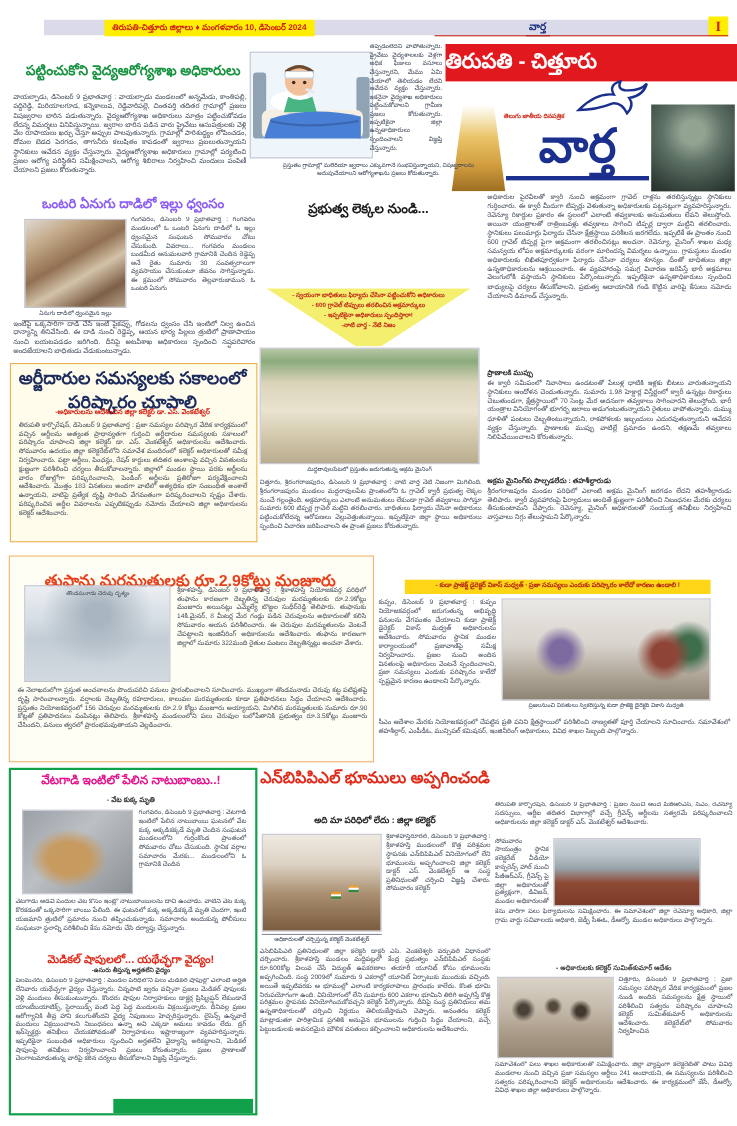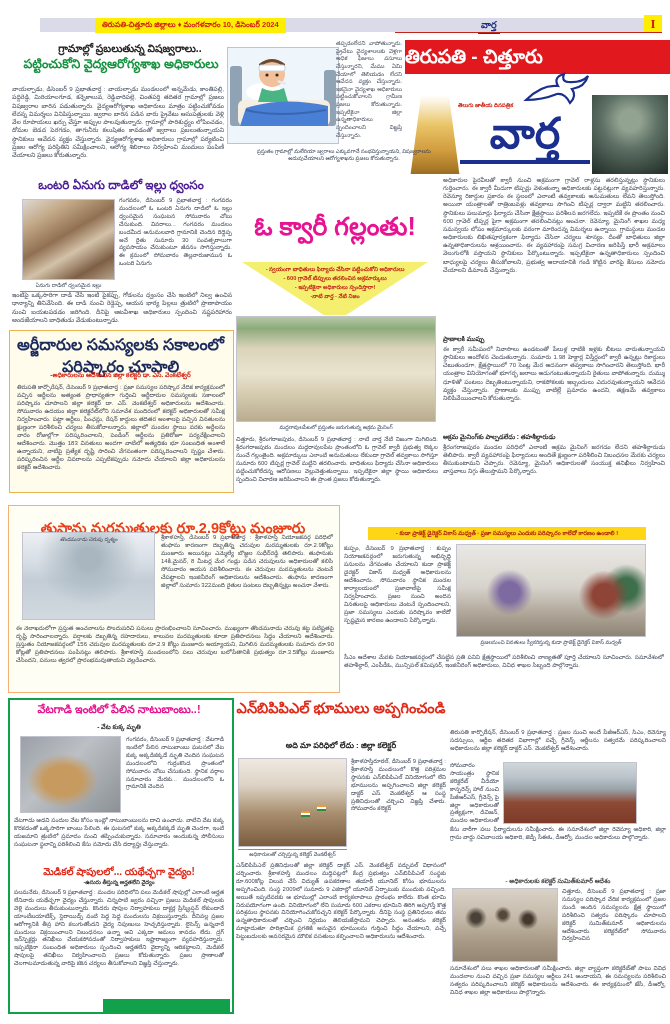--- a/index.html
+++ b/index.html
@@ -33,21 +33,21 @@
   #mast-deity{left:592px;top:95px;width:76px;height:79px;
      background:radial-gradient(circle at 50% 32%,#93a392 0 16%,#5f7266 42%,#36453d 78%,#222d27 100%);}
   
   #fev-kicker{left:28px;top:42px;width:204px;font-size:10.5px;color:#222222;}
   #fev-head{left:8px;top:57px;width:226px;font-size:12.5px;color:#179340;text-align:center;}
   #fev-body{left:12px;top:85px;width:212px;height:87px;}
   #fev-img{left:227px;top:47px;width:112px;height:97px;background:#eef6fb;}
   #fev-cap{left:248px;top:148px;width:192px;height:20px;}
   #fev-side{left:336px;top:40px;width:66px;height:112px;font-size:5.7px;}
   
-  #ele-head{left:8px;top:178px;width:226px;font-size:12px;color:#4c1d95;}
+  #ele-head{left:8px;top:178px;width:226px;font-size:12px;color:#8b5cf6;}
   #ele-photo{left:22px;top:199px;width:93px;height:81px;
      background:linear-gradient(150deg,#ded9d2 0%,#c3a988 22%,#917052 45%,#d3c2a8 62%,#7d5f45 82%,#b5a28a 100%);}
   #ele-cap{left:20px;top:282px;width:97px;height:9px;border-bottom:0.5px solid #8a8a9a;}
   #ele-side{left:119px;top:197px;width:113px;height:92px;font-size:5.9px;}
   #ele-body{left:12px;top:291px;width:220px;height:35px;}
   
   #pet-box{left:9px;top:330px;width:223px;height:161px;background:#fffcec;border:1.2px solid #ecb24e;}
   #pet-head{left:14px;top:334px;width:213px;font-size:16px;color:#1c2b5e;line-height:1.35;}
   #pet-sub{left:14px;top:371px;width:213px;font-size:6.3px;font-weight:bold;color:#d01f10;text-align:center;}
   #pet-body{left:17px;top:383px;width:208px;height:103px;font-size:6px;}
@@ -145,21 +145,20 @@
   <div id="mast-temple" class="abs"></div>
   <span id="mast-dove" class="abs">
     <svg width="74" height="36" viewBox="0 0 74 36">
         <path d="M8 28 Q24 12 40 14 Q35 5 46 2 Q43 9 50 10 Q64 11 70 4 Q67 15 54 17 Q59 24 52 31 Q47 21 39 22 Q24 28 8 28 Z" fill="#ffffff" stroke="#1b2f8e" stroke-width="2.2"></path>
       </svg>
   </span>
   <div id="mast-tag" class="abs">తెలుగు జాతీయ దినపత్రిక</div>
   <div id="mast-logo" class="abs nowrap">వార్త</div>
   <div id="mast-deity" class="abs"></div>
 
-  <div id="fev-kicker" class="abs hl nowrap">గ్రామాల్లో ప్రబలుతున్న విషజ్వరాలు..</div>
   <div id="fev-head" class="abs hl nowrap">పట్టించుకోని వైద్యఆరోగ్యశాఖ అధికారులు</div>
   <div id="fev-body" class="abs body-text">వాయల్పాడు, డిసెంబర్ 9 ప్రభాతవార్త : వాయల్పాడు మండలంలో అన్నమేడు, కాంతిపల్లి, పద్దిరెడ్డి, మిరియాలగూడ, కన్నెకాలువ, రెడ్డివారిపల్లె, చింతపర్తి తదితర గ్రామాల్లో ప్రజలు విషజ్వరాల బారిన పడుతున్నారు. వైద్యఆరోగ్యశాఖ అధికారులు మాత్రం పట్టించుకోవడం లేదన్న విమర్శలు వినిపిస్తున్నాయి. జ్వరాల బారిన పడిన వారు ప్రైవేటు ఆసుపత్రులకు వెళ్లి వేల రూపాయలు ఖర్చు చేస్తూ అప్పుల పాలవుతున్నారు. గ్రామాల్లో పారిశుద్ధ్యం లోపించడం, దోమల బెడద పెరగడం, తాగునీరు కలుషితం కావడంతో జ్వరాలు ప్రబలుతున్నాయని స్థానికులు ఆవేదన వ్యక్తం చేస్తున్నారు. వైద్యఆరోగ్యశాఖ అధికారులు గ్రామాల్లో పర్యటించి ప్రజల ఆరోగ్య పరిస్థితిని సమీక్షించాలని, ఆరోగ్య శిబిరాలు నిర్వహించి మందులు పంపిణీ చేయాలని ప్రజలు కోరుతున్నారు.</div>
   <div id="fev-img" class="abs photo">
     <svg width="110" height="95" viewBox="0 0 110 95">
       <rect x="0" y="0" width="110" height="95" fill="#eef6fb"></rect>
       <rect x="2" y="18" width="12" height="60" rx="3" fill="#8fa3b5"></rect>
       <rect x="96" y="22" width="12" height="56" rx="3" fill="#8fa3b5"></rect>
       <rect x="10" y="52" width="92" height="26" rx="6" fill="#f4efe2"></rect>
       <ellipse cx="36" cy="44" rx="18" ry="9" fill="#ffffff"></ellipse>
       <circle cx="44" cy="26" r="13" fill="#f2c09a"></circle>
@@ -180,21 +179,21 @@
   <div id="ele-photo" class="abs photo"></div>
   <div id="ele-cap" class="abs caption">ఏనుగు దాడిలో ధ్వంసమైన ఇల్లు</div>
   <div id="ele-side" class="abs body-text">గంగవరం, డిసెంబర్ 9 ప్రభాతవార్త : గంగవరం మండలంలో ఓ ఒంటరి ఏనుగు దాడిలో ఓ ఇల్లు ధ్వంసమైన సంఘటన సోమవారం చోటు చేసుకుంది. వివరాలు... గంగవరం మండలం బండమీద అనుమలవారి గ్రామానికి చెందిన రెడ్డెప్ప అనే రైతు సుమారు 30 సంవత్సరాలుగా వ్యవసాయం చేసుకుంటూ జీవనం సాగిస్తున్నాడు. ఈ క్రమంలో సోమవారం తెల్లవారుజామున ఓ ఒంటరి ఏనుగు</div>
   <div id="ele-body" class="abs body-text">ఇంటిపై ఒక్కసారిగా దాడి చేసి ఇంటి పైకప్పు, గోడలను ధ్వంసం చేసి ఇంటిలో నిల్వ ఉంచిన ధాన్యాన్ని తినివేసింది. ఈ దాడి నుంచి రెడ్డెప్ప, ఆయన భార్య పిల్లలు త్రుటిలో ప్రాణాపాయం నుంచి బయటపడడం జరిగింది. దీనిపై అటవీశాఖ అధికారులు స్పందించి నష్టపరిహారం అందజేయాలని బాధితుడు వేడుకుంటున్నాడు.</div>
 
   <div id="pet-box" class="abs"></div>
   <div id="pet-head" class="abs hl">అర్జీదారుల సమస్యలకు సకాలంలో పరిష్కారం చూపాలి</div>
   <div id="pet-sub" class="abs">-అధికారులను ఆదేశించిన జిల్లా కలెక్టర్ డా. ఎస్. వెంకటేశ్వర్</div>
   <div id="pet-body" class="abs body-text">తిరుపతి కార్పొరేషన్, డిసెంబర్ 9 ప్రభాతవార్త : ప్రజా సమస్యల పరిష్కార వేదిక కార్యక్రమంలో వచ్చిన అర్జీలను అత్యంత ప్రాధాన్యతగా గుర్తించి అర్జీదారుల సమస్యలకు సకాలంలో పరిష్కారం చూపాలని జిల్లా కలెక్టర్ డా. ఎస్. వెంకటేశ్వర్ అధికారులను ఆదేశించారు. సోమవారం ఉదయం జిల్లా కలెక్టరేట్‌లోని సమావేశ మందిరంలో కలెక్టర్ అధికారులతో సమీక్ష నిర్వహించారు. పట్టా అర్జీలు, పింఛన్లు, రేషన్ కార్డులు తదితర అంశాలపై వచ్చిన వినతులను క్షుణ్ణంగా పరిశీలించి చర్యలు తీసుకోవాలన్నారు. జిల్లాలో మండల స్థాయి వరకు అర్జీలను వారం రోజుల్లోగా పరిష్కరించాలని, పెండింగ్ అర్జీలను ప్రతిరోజూ పర్యవేక్షించాలని ఆదేశించారు. మొత్తం 183 వినతులు అందగా వాటిలో అత్యధికం భూ సంబంధిత అంశాలే ఉన్నాయని, వాటిపై ప్రత్యేక దృష్టి సారించి వేగవంతంగా పరిష్కరించాలని స్పష్టం చేశారు. పరిష్కరించిన అర్జీల వివరాలను ఎప్పటికప్పుడు నమోదు చేయాలని జిల్లా అధికారులను కలెక్టర్ ఆదేశించారు.</div>
 
-  <div id="qry-head" class="abs hl nowrap">ఓ క్వారీ గల్లంతు!</div>
+  <div id="qry-kicker" class="abs hl nowrap">ప్రభుత్వ లెక్కల నుండి...</div>
   <div id="qry-tri" class="abs"></div>
   <div id="qry-bullets" class="abs">
     <div>- స్వయంగా బాధితులు ఫిర్యాదు చేసినా పట్టించుకోని అధికారులు</div>
     <div>- 600 గ్రావెల్ టిప్పులు తరలించిన అక్రమార్కులు</div>
     <div>- ఇప్పటికైనా అధికారులు స్పందిస్తారా!</div>
     <div>-నాటి వార్త - నేటి నిజం</div>
   </div>
   <div id="qry-photo" class="abs photo"></div>
   <div id="qry-cap" class="abs caption">మద్దరావులపేటలో ప్రస్తుతం జరుగుతున్న అక్రమ మైనింగ్</div>
   <div id="qry-body" class="abs body-text">చిత్తూరు, శ్రీరంగరాజపురం, డిసెంబర్ 9 ప్రభాతవార్త : నాటి వార్త నేటి నిజంగా మిగిలింది. శ్రీరంగరాజపురం మండలం మద్దరావులపేట ప్రాంతంలోని ఓ గ్రావెల్ క్వారీ ప్రభుత్వ లెక్కల నుంచే గల్లంతైంది. అక్రమార్కులు ఎలాంటి అనుమతులు లేకుండా గ్రావెల్ తవ్వకాలు సాగిస్తూ సుమారు 600 టిప్పర్ల గ్రావెల్ మట్టిని తరలించారు. బాధితులు ఫిర్యాదు చేసినా అధికారులు పట్టించుకోలేదన్న ఆరోపణలు వెల్లువెత్తుతున్నాయి. ఇప్పటికైనా జిల్లా స్థాయి అధికారులు స్పందించి విచారణ జరిపించాలని ఈ ప్రాంత ప్రజలు కోరుతున్నారు.</div>

